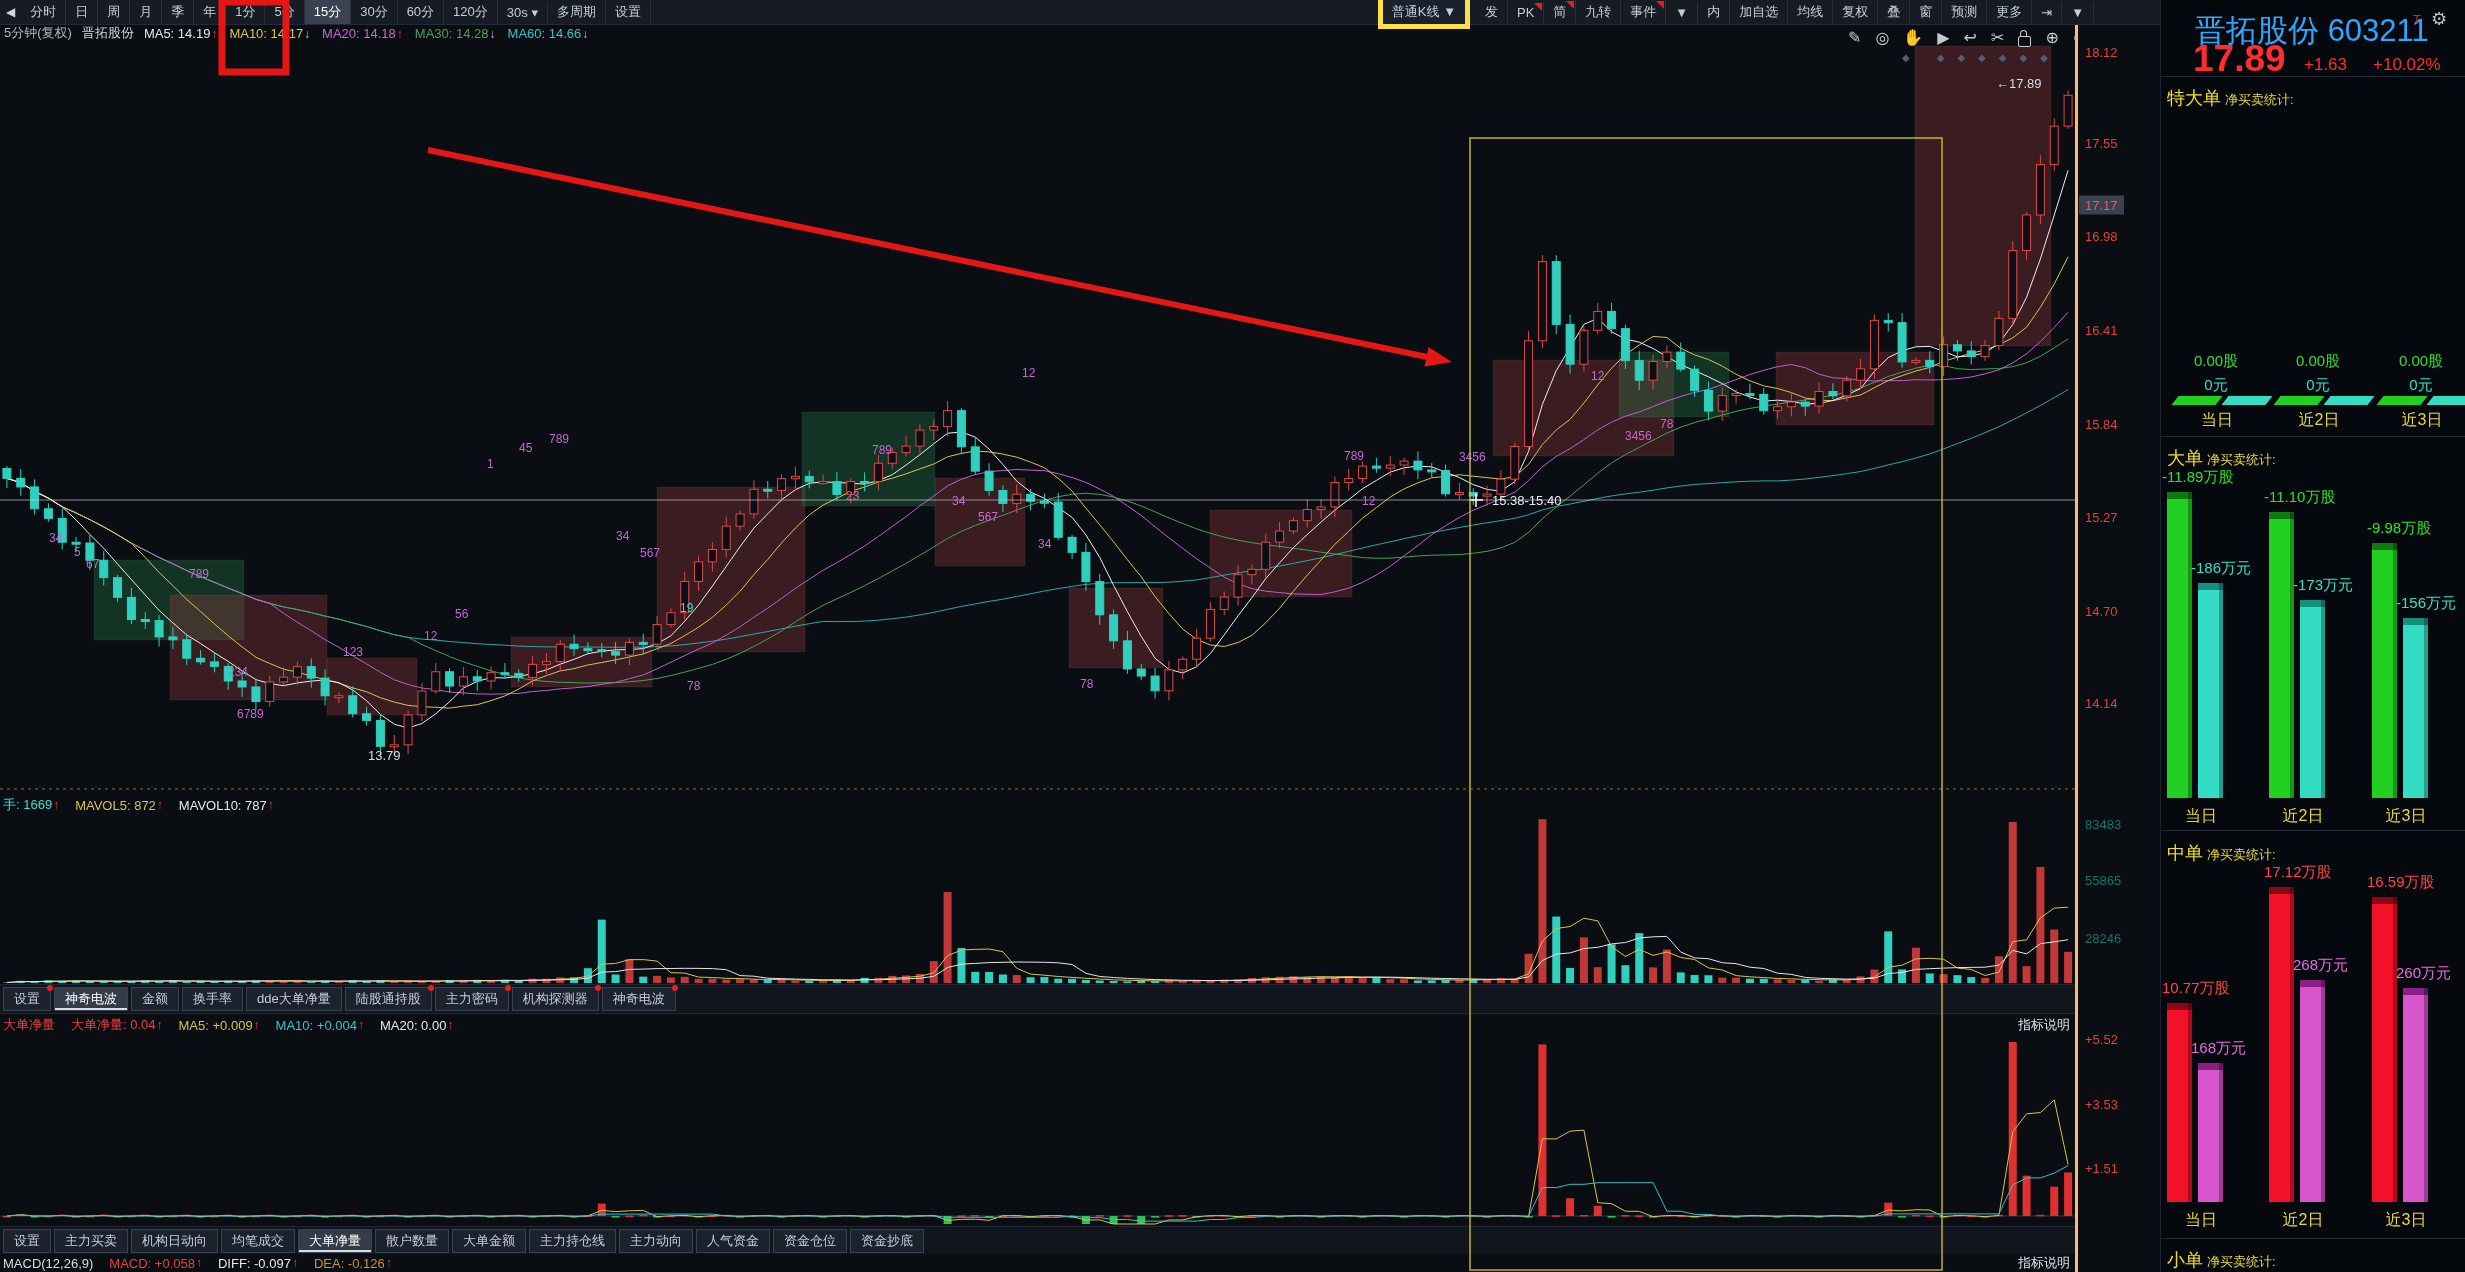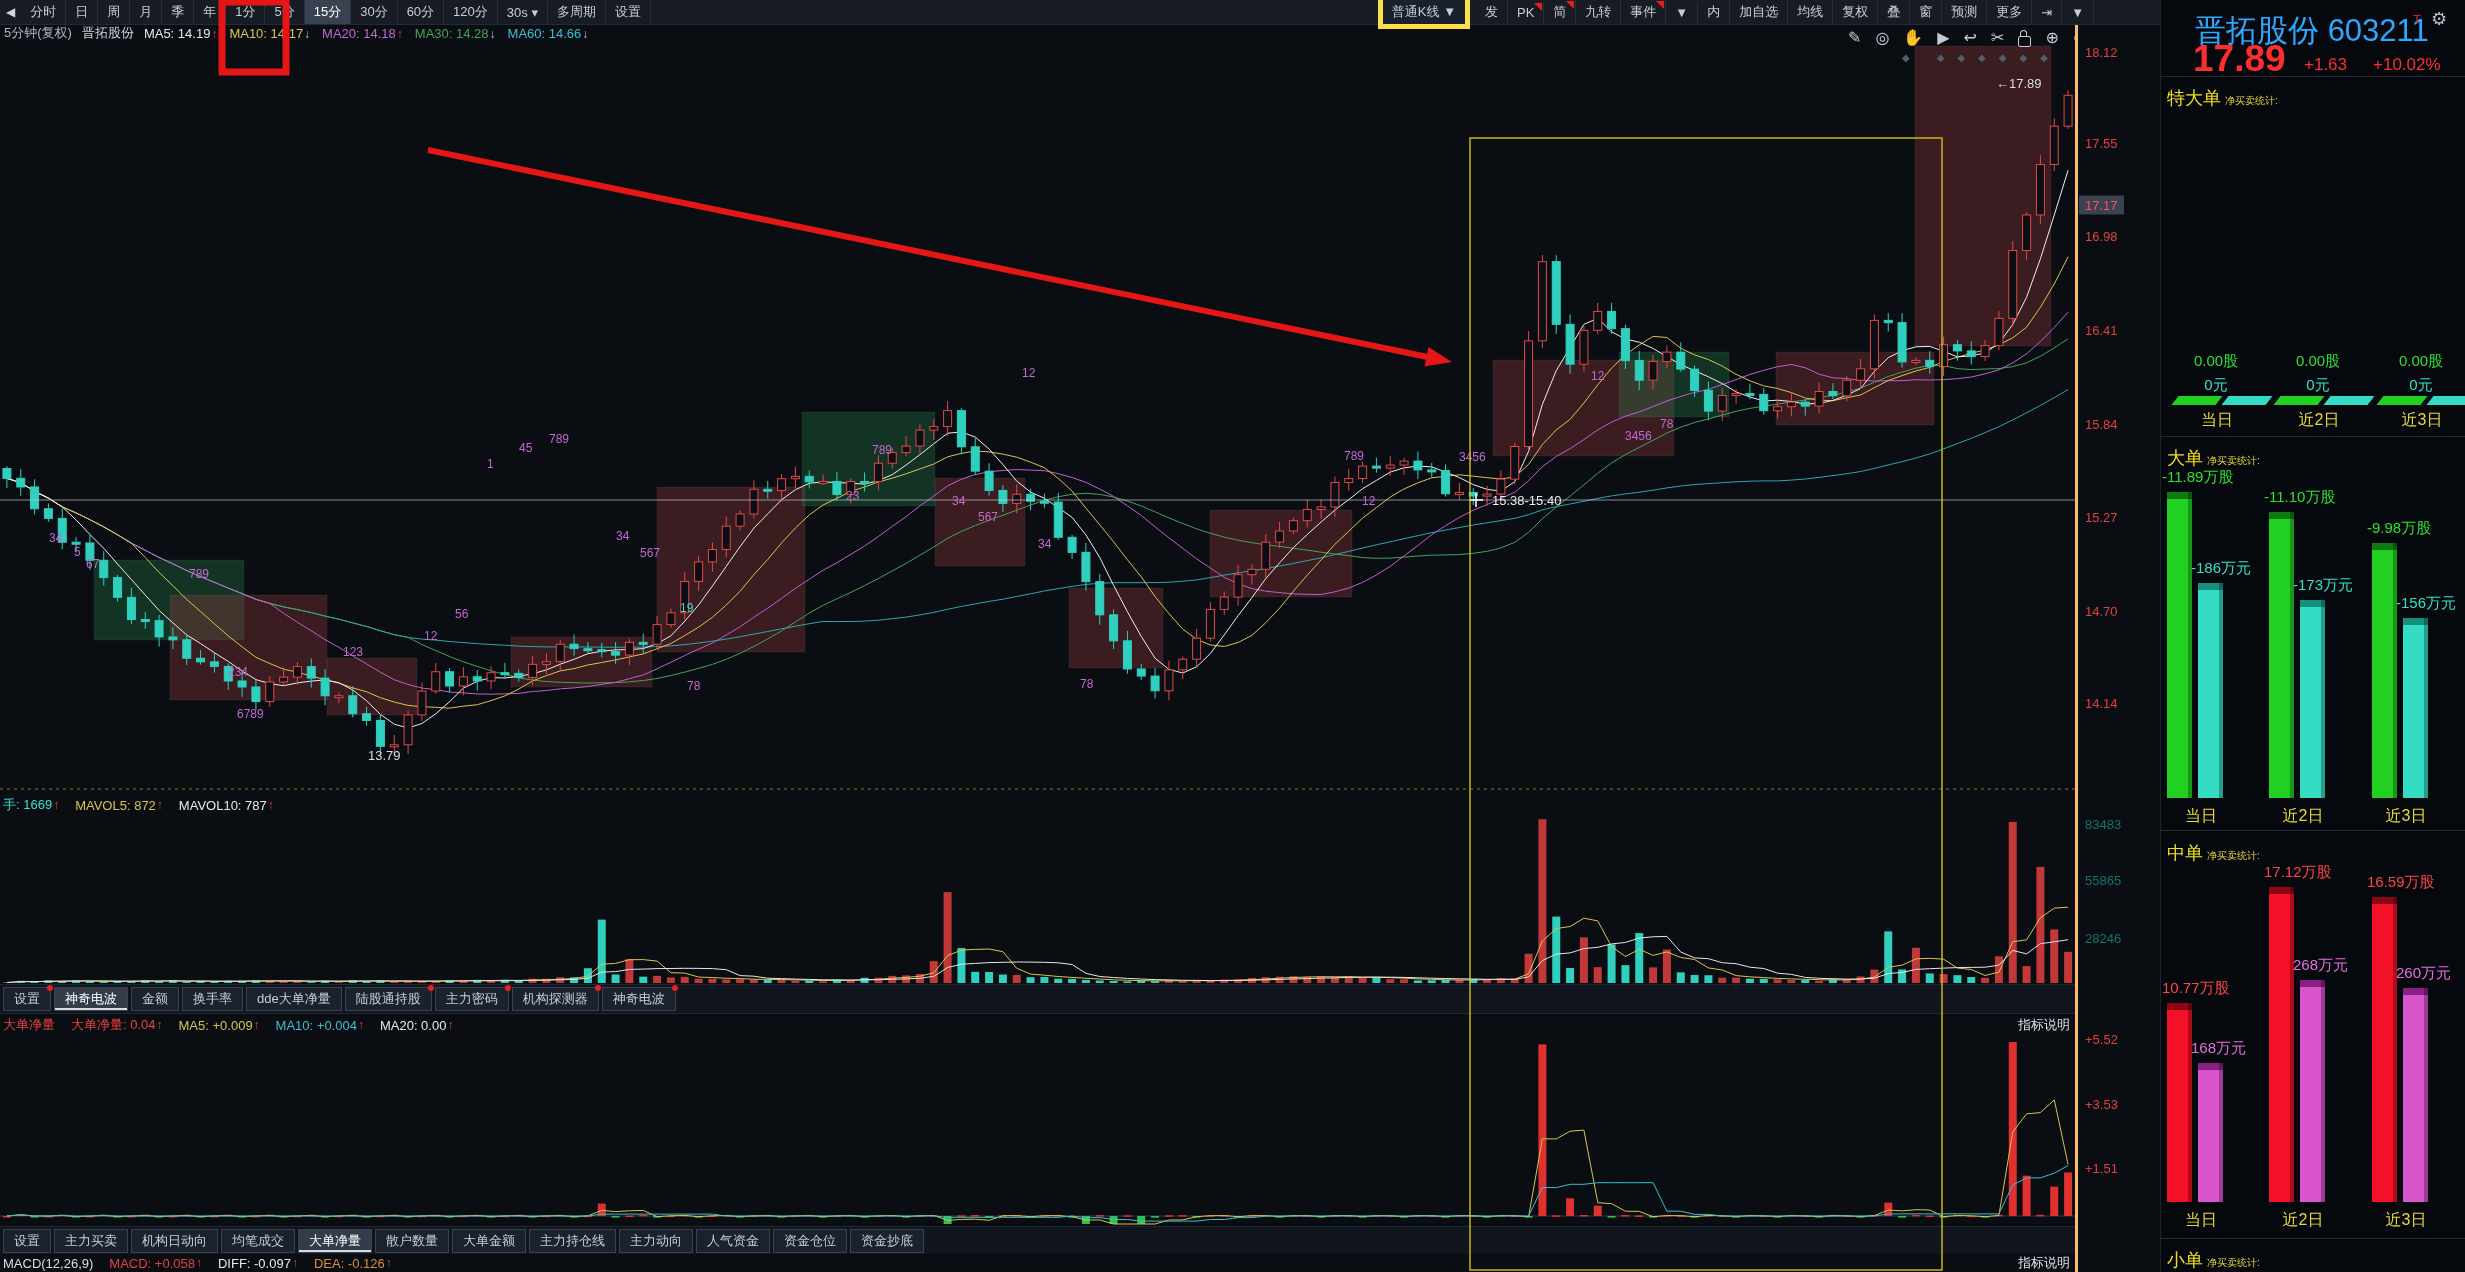--- a/index.html
+++ b/index.html
@@ -66,21 +66,21 @@
     border-left:1px solid #1c2430;z-index:25;}
   #rp-title-row{position:absolute;left:34px;top:10px;font-size:31px;color:#2da8ff;white-space:nowrap;}
   #rp-t{position:absolute;left:252px;top:12px;color:#e02020;font-size:13px;}
   #rp-gear{position:absolute;left:270px;top:8px;color:#b8bec8;font-size:18px;cursor:default;}
   #rp-price{position:absolute;left:32px;top:38px;font-size:37px;color:#ff2e2e;font-weight:bold;}
   #rp-change{position:absolute;left:143px;top:55px;font-size:17px;color:#ff2e2e;}
   #rp-pct{position:absolute;left:212px;top:55px;font-size:17px;color:#ff2e2e;}
   .rp-sep{position:absolute;left:0;width:305px;height:0;border-top:1px solid #232b38;}
   .rp-hdr{position:absolute;left:6px;white-space:nowrap;}
   .rp-hdr .nm{color:#f0e020;font-size:18px;}
-  .rp-hdr .sfx{color:#e8d838;font-size:10px;margin-left:4px;}
+  .rp-hdr .sfx{color:#e8d838;font-size:13px;margin-left:4px;}
   .rp-bar{position:absolute;box-shadow:inset -4px 0 0 rgba(0,0,0,.28);}
   .rp-lab{position:absolute;font-size:15px;white-space:nowrap;}
   .rp-day{position:absolute;font-size:16px;color:#e8d838;width:80px;text-align:center;}
   .rp-stub{position:absolute;height:9px;transform:skewX(-38deg);}
 </style>
 </head>
 <body>
 
 <div id="app">
   <svg id="chart-svg" width="2076" height="1272">

